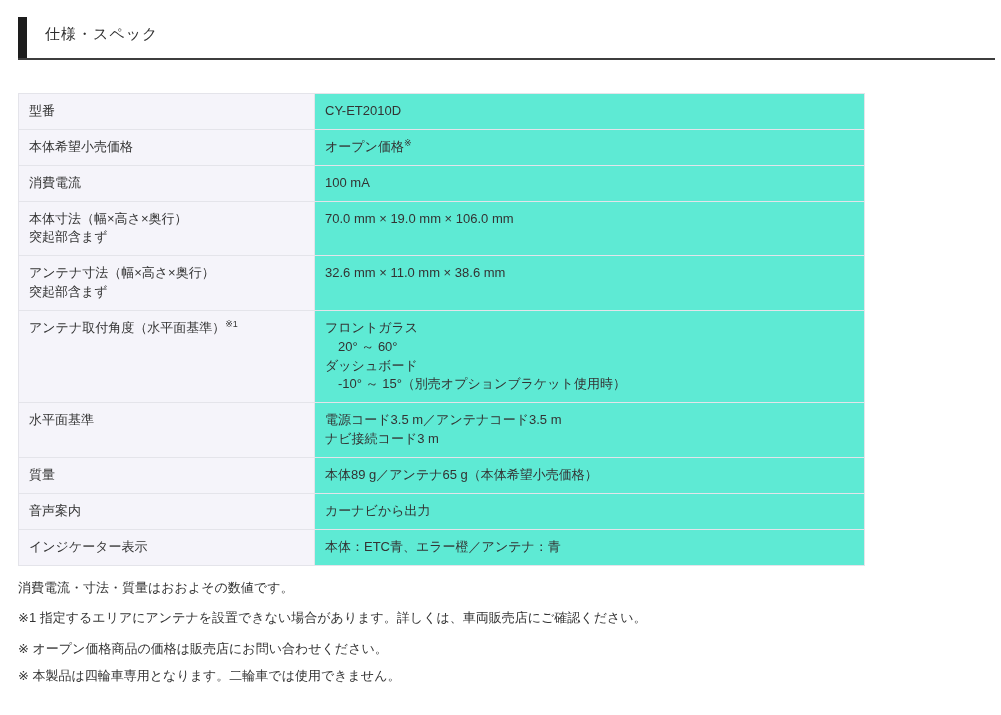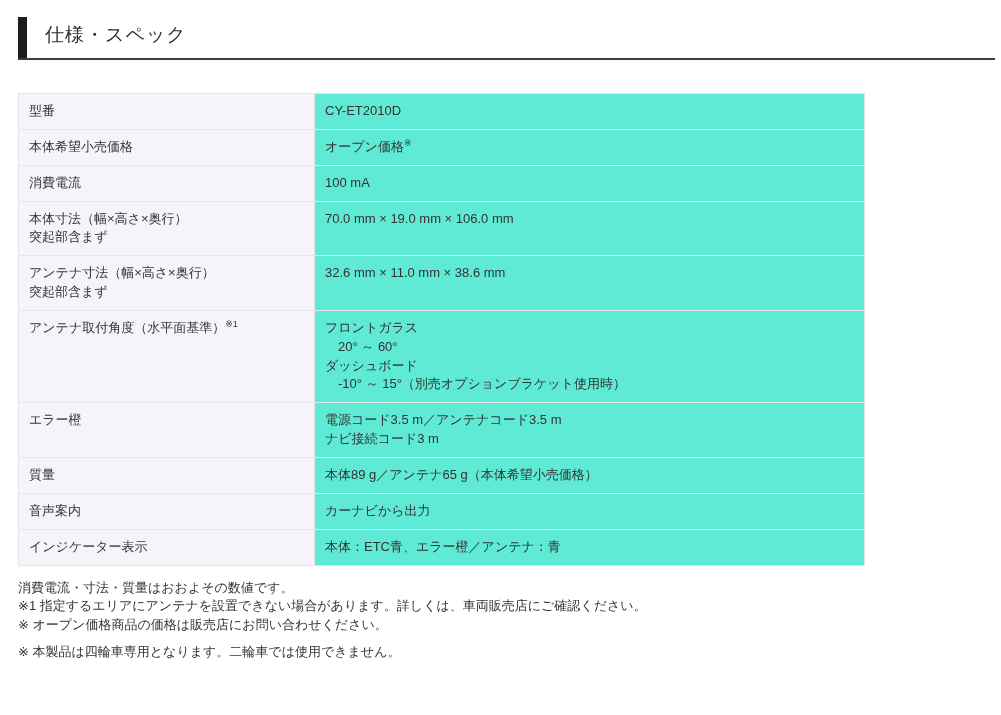--- a/index.html
+++ b/index.html
@@ -26,21 +26,21 @@
   }
   .title-accent-bar {
     width: 9px;
     height: 41px;
     background: #1d1d1d;
     flex: 0 0 auto;
   }
   .section-title {
     margin: 0 0 6px 0;
     padding-left: 18px;
-    font-size: 19px;
+    font-size: 15px;
     font-weight: 400;
     color: #2f2f2f;
     letter-spacing: 1px;
   }
   
   .spec-table {
     margin-top: 33px;
     width: 847px;
     border-collapse: collapse;
     table-layout: fixed;
@@ -72,21 +72,21 @@
   
   .notes {
     margin-top: 13px;
     font-size: 13px;
     color: #333333;
   }
   .notes p {
     margin: 0 0 0 0;
     line-height: 1.45;
   }
-  .notes p + p { }
+  .notes p + p { margin-top: 12px; }
   .notes p.note-tight { margin-top: 8px; }
 </style>
 </head>
 <body>
 
 <div class="page">
 
   <div class="section-header">
     <span class="title-accent-bar"></span>
     <h1 class="section-title">仕様・スペック</h1>
@@ -117,21 +117,21 @@
         <td><span>32.6 mm × 11.0 mm × 38.6 mm</span><sup></sup></td>
       </tr>
       <tr>
         <th><span>アンテナ取付角度（水平面基準）</span><sup>※1</sup></th>
         <td><span>フロントガラス
 　20° ～ 60°
 ダッシュボード
 　-10° ～ 15°（別売オプションブラケット使用時）</span><sup></sup></td>
       </tr>
       <tr>
-        <th><span>エラー橙</span><sup></sup></th>
+        <th><span>水平面基準</span><sup></sup></th>
         <td><span>電源コード3.5 m／アンテナコード3.5 m
 ナビ接続コード3 m</span><sup></sup></td>
       </tr>
       <tr>
         <th><span>質量</span><sup></sup></th>
         <td><span>本体89 g／アンテナ65 g（本体希望小売価格）</span><sup></sup></td>
       </tr>
       <tr>
         <th><span>音声案内</span><sup></sup></th>
         <td><span>カーナビから出力</span><sup></sup></td>

